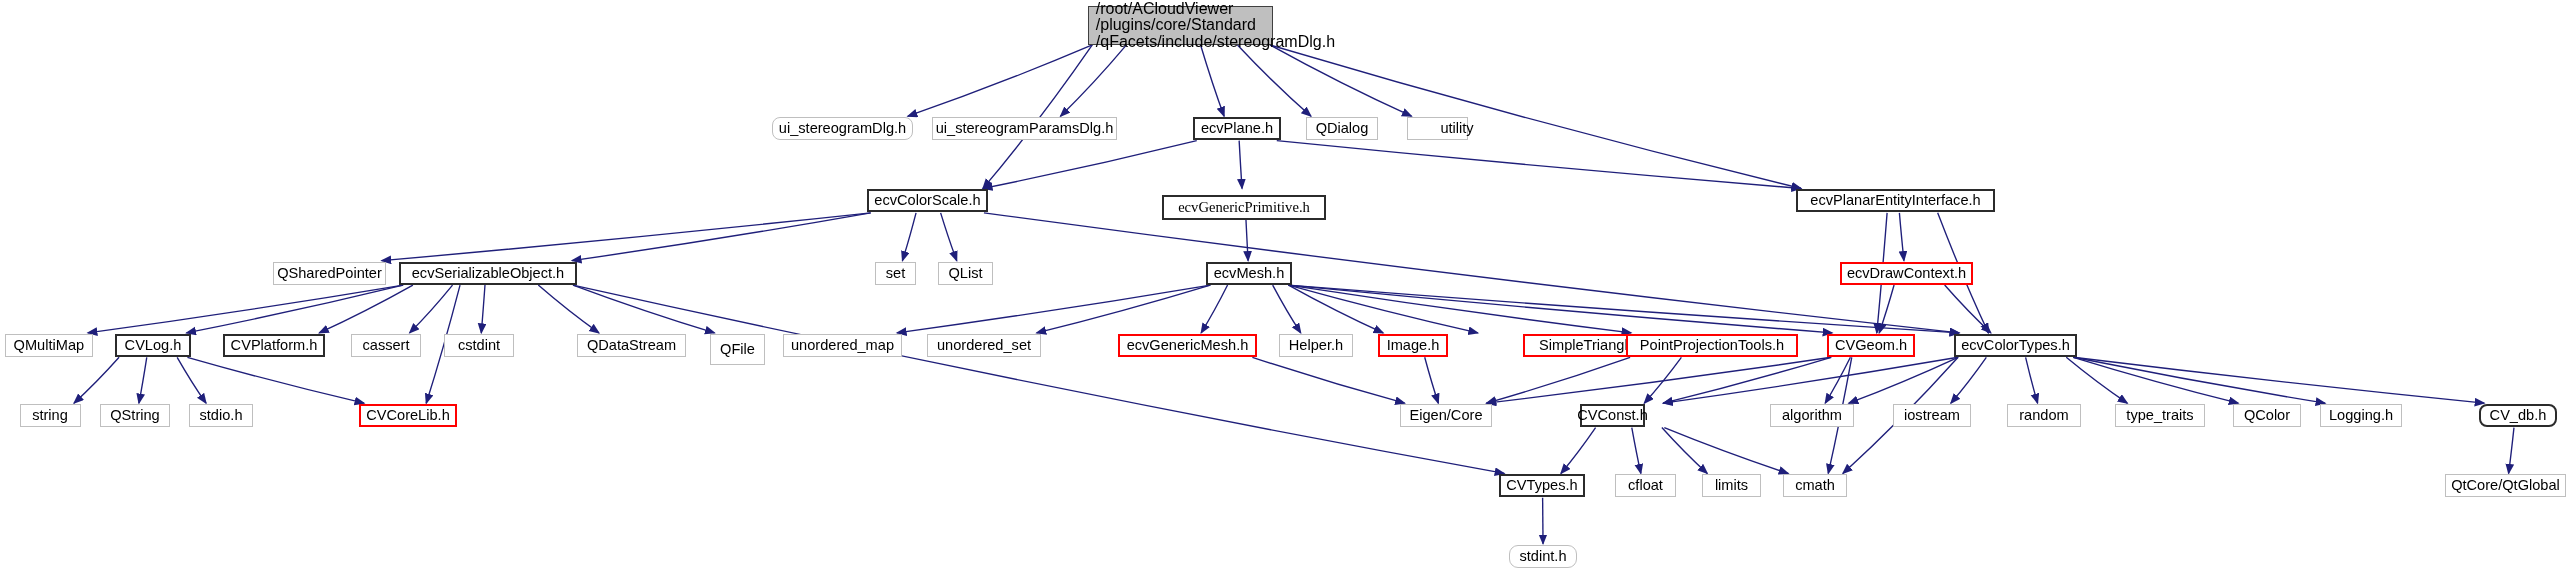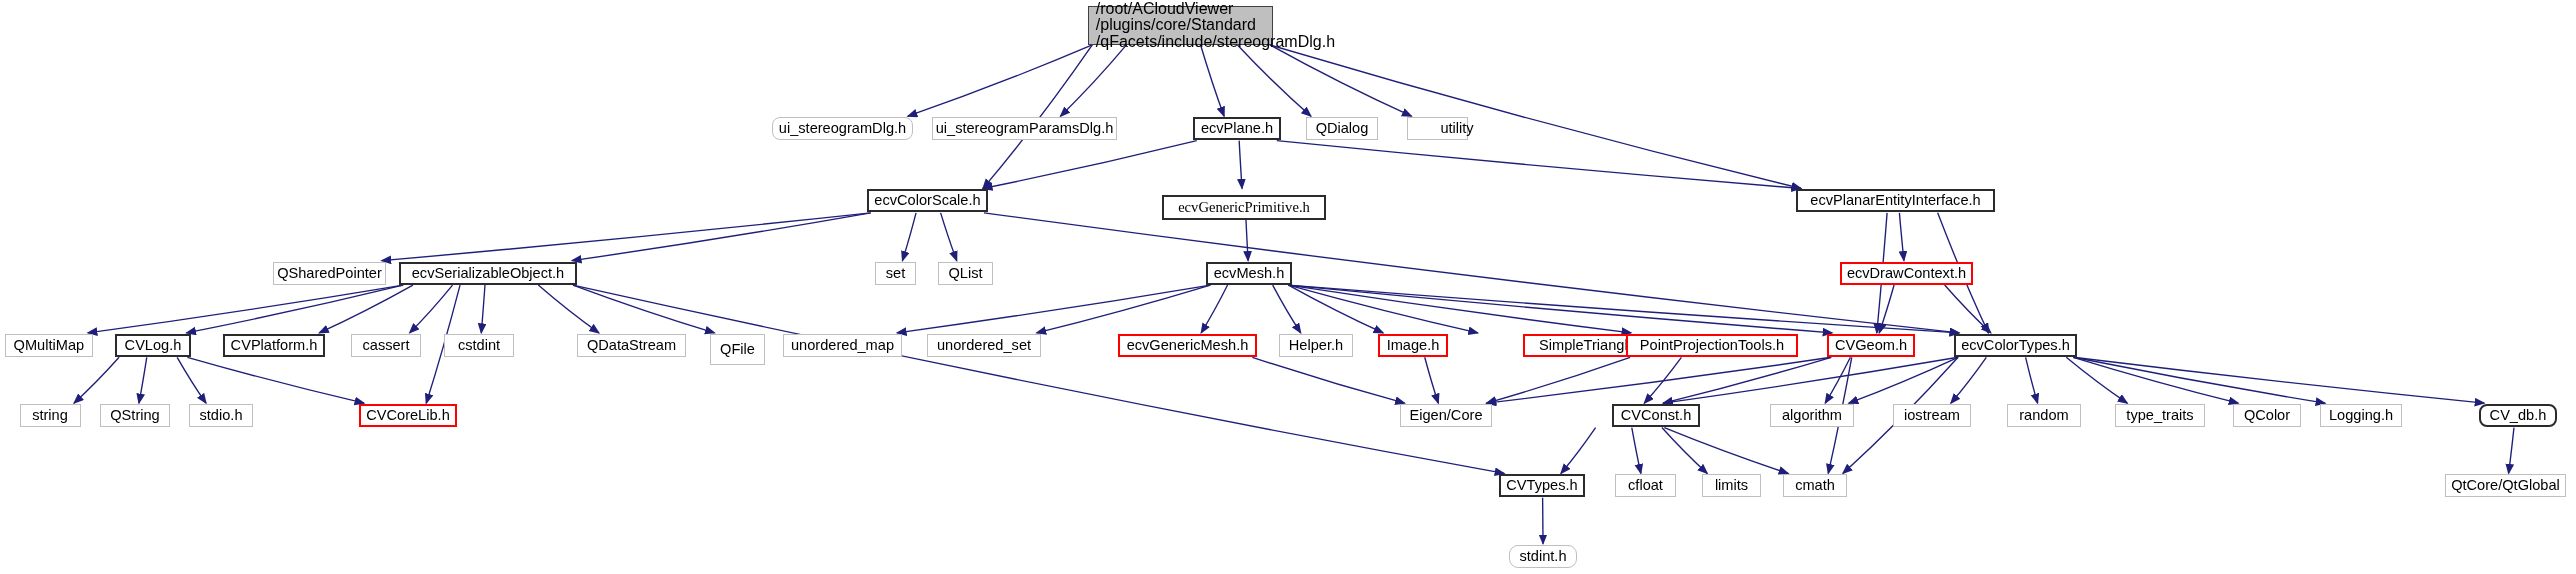--- a/index.html
+++ b/index.html
@@ -145,21 +145,21 @@
     <div class="node red" style="left: 1378px; top: 334px; width: 70px; height: 23.4px;">Image.h</div>
     <div class="node red" style="left: 1523px; top: 334px; width: 141px; height: 23.4px;">SimpleTriangle.h</div>
     <div class="node red" style="left: 1626px; top: 334px; width: 172px; height: 23.4px;">PointProjectionTools.h</div>
     <div class="node red" style="left: 1827px; top: 334px; width: 88px; height: 23.4px;">CVGeom.h</div>
     <div class="node bold" style="left: 1954px; top: 334px; width: 123px; height: 23.4px;">ecvColorTypes.h</div>
     <div class="node plain" style="left: 19.5px; top: 404px; width: 61px; height: 23.4px;">string</div>
     <div class="node plain" style="left: 100px; top: 404px; width: 70px; height: 23.4px;">QString</div>
     <div class="node plain" style="left: 189px; top: 404px; width: 64px; height: 23.4px;">stdio.h</div>
     <div class="node red" style="left: 359px; top: 404px; width: 98px; height: 23.4px;">CVCoreLib.h</div>
     <div class="node plain" style="left: 1400px; top: 404px; width: 92px; height: 23.4px;">Eigen/Core</div>
-    <div class="node bold" style="left: 1580px; top: 404px; width: 88px; height: 23.4px; margin-left: 32px;">CVConst.h</div>
+    <div class="node bold" style="left: 1580px; top: 404px; width: 65px; height: 23.4px;">CVConst.h</div>
     <div class="node plain" style="left: 1770px; top: 404px; width: 84px; height: 23.4px;">algorithm</div>
     <div class="node plain" style="left: 1893px; top: 404px; width: 78px; height: 23.4px;">iostream</div>
     <div class="node plain" style="left: 2007px; top: 404px; width: 74px; height: 23.4px;">random</div>
     <div class="node plain" style="left: 2115px; top: 404px; width: 90px; height: 23.4px;">type_traits</div>
     <div class="node plain" style="left: 2233px; top: 404px; width: 68px; height: 23.4px;">QColor</div>
     <div class="node plain" style="left: 2320px; top: 404px; width: 82px; height: 23.4px;">Logging.h</div>
     <div class="node bold" style="left: 2479px; top: 404px; width: 78px; height: 23.4px; border-radius: 8px;">CV_db.h</div>
     <div class="node bold" style="left: 1499px; top: 474px; width: 86px; height: 23.4px;">CVTypes.h</div>
     <div class="node plain" style="left: 1615px; top: 474px; width: 61px; height: 23.4px;">cfloat</div>
     <div class="node plain" style="left: 1702px; top: 474px; width: 59px; height: 23.4px;">limits</div>

